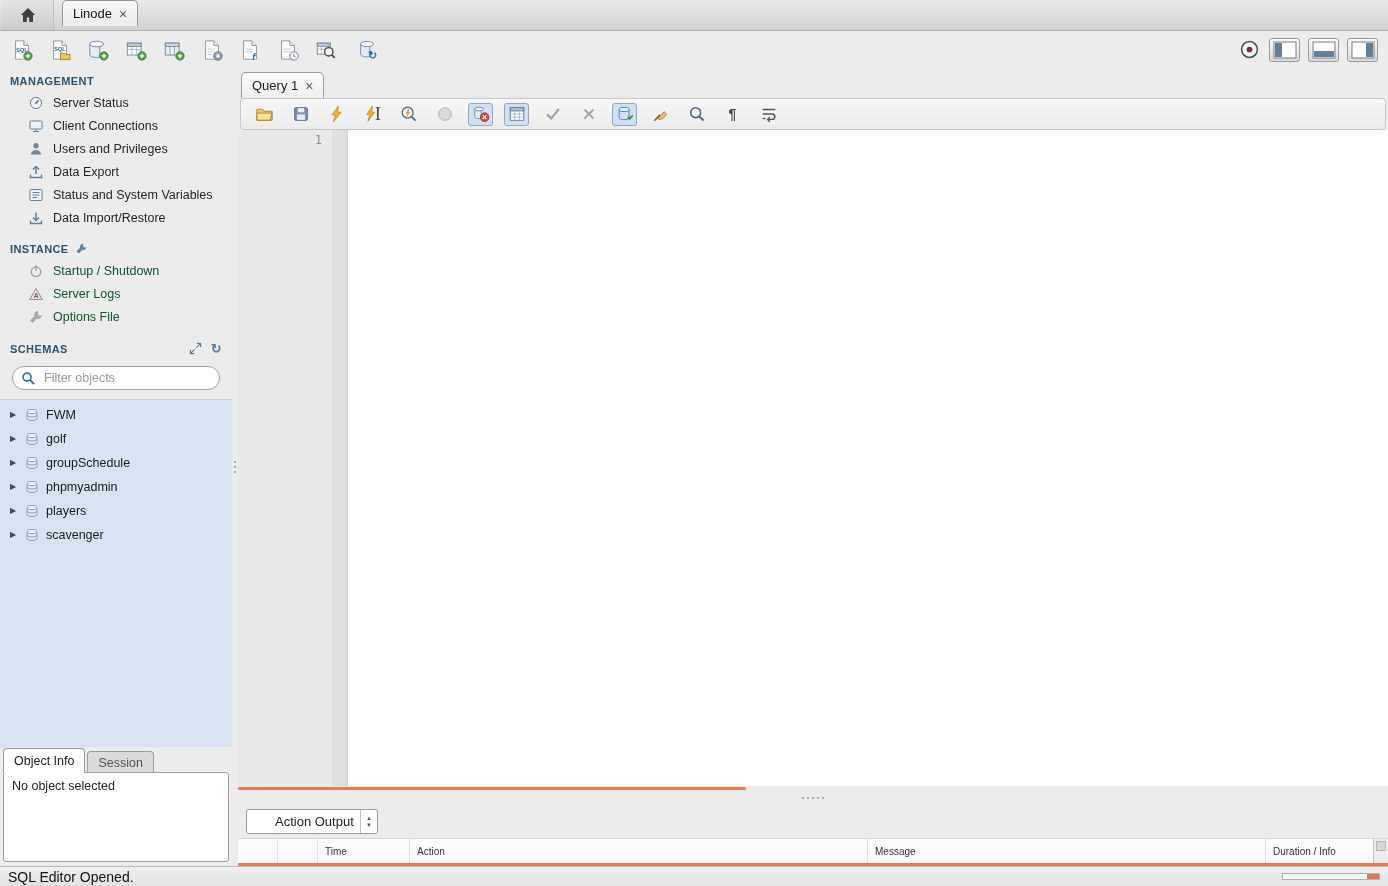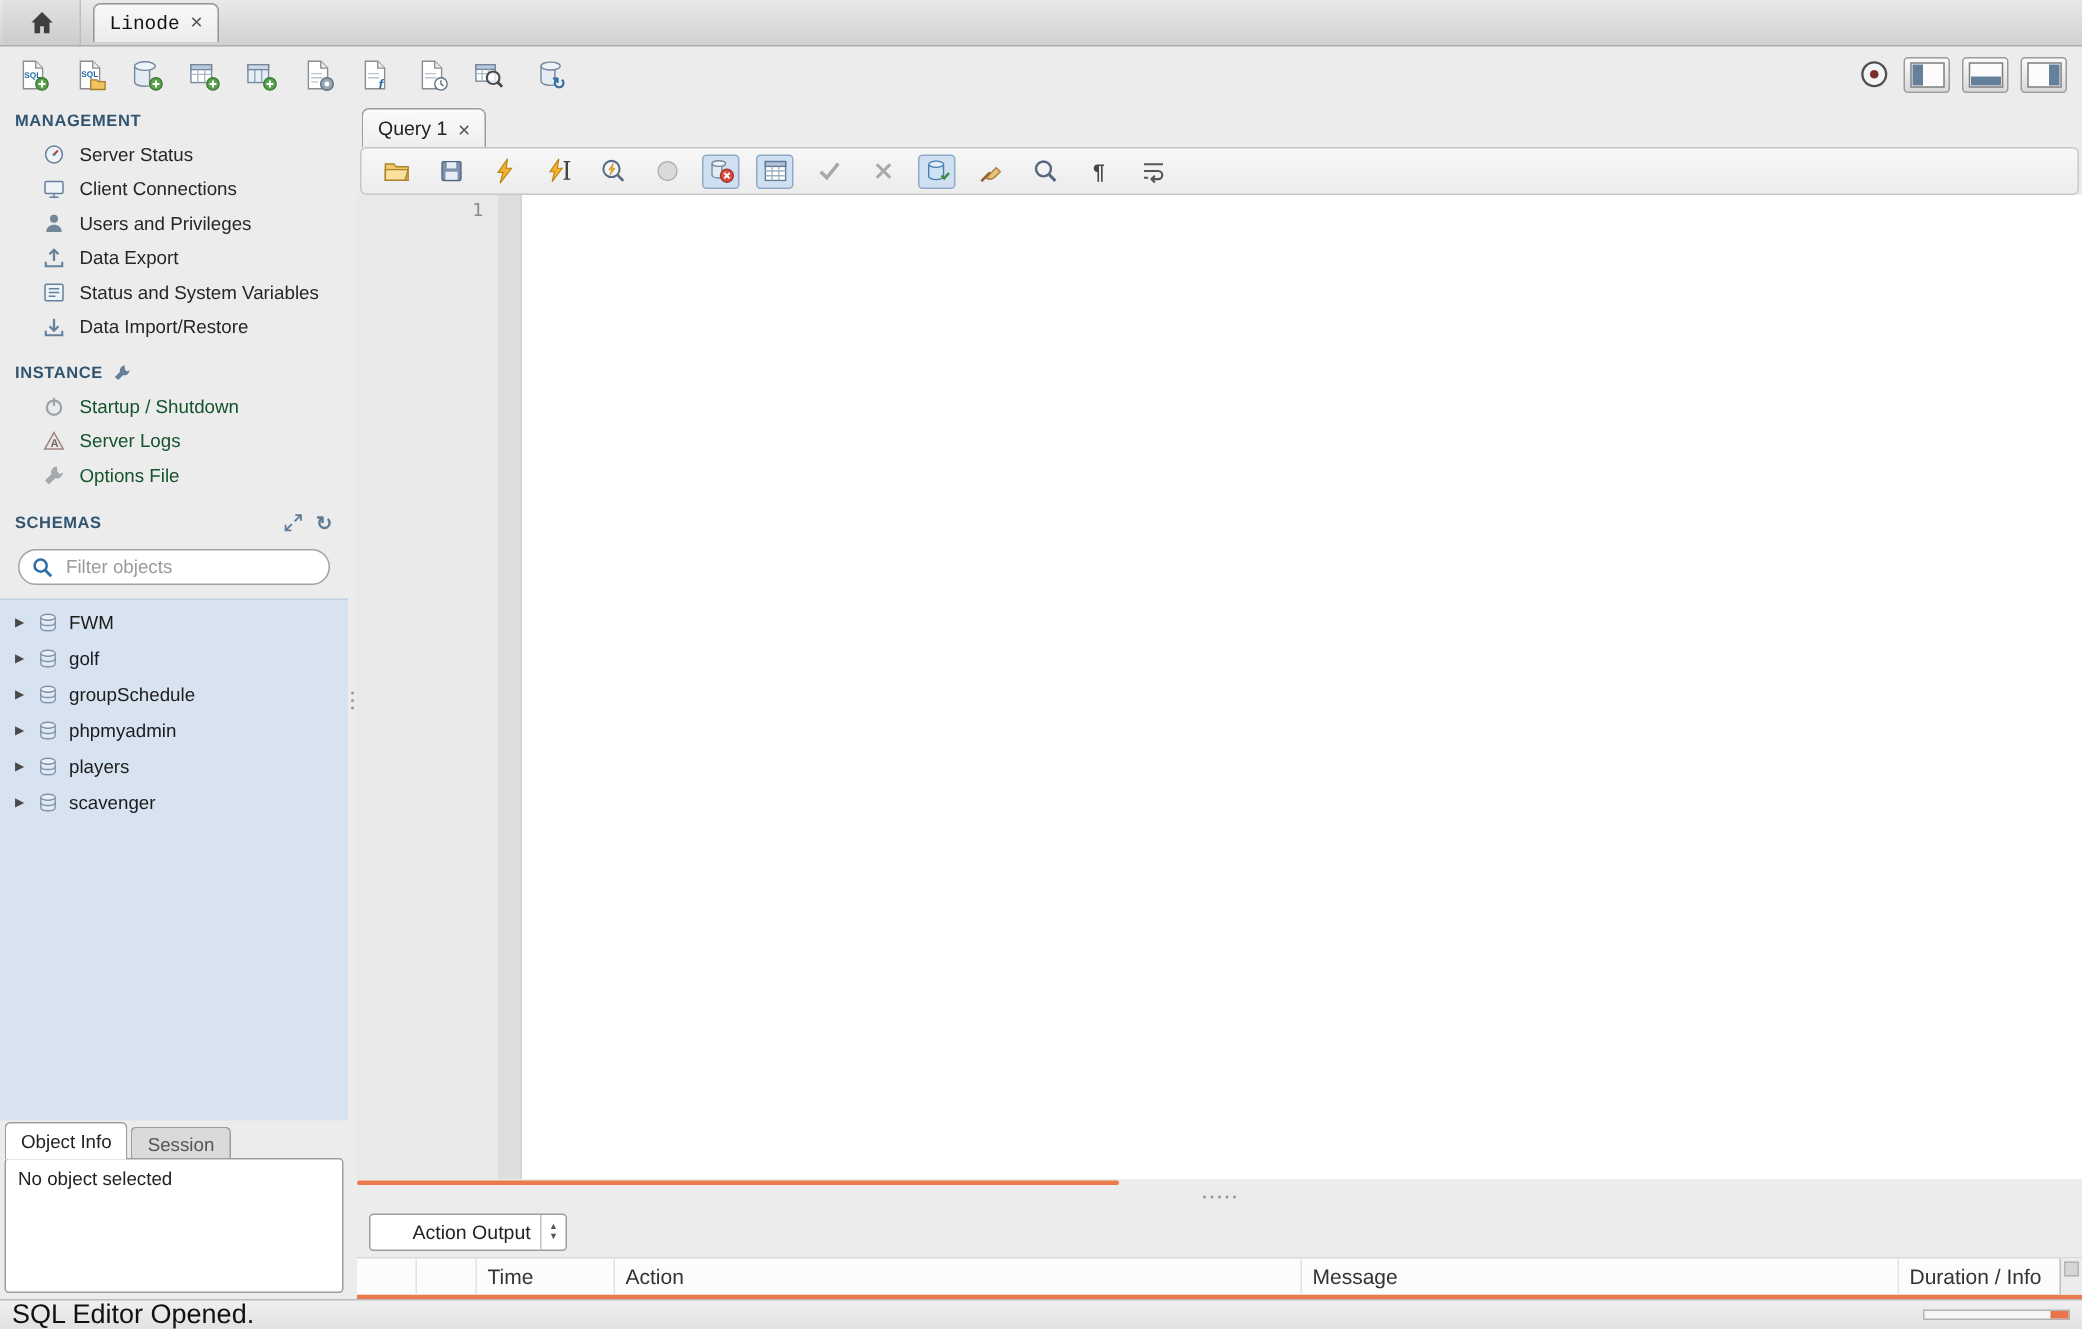--- a/index.html
+++ b/index.html
@@ -6,21 +6,21 @@
   html,body { margin:0; padding:0; }
   body {
     width:1388px; height:886px; overflow:hidden;
     background:#ececec; color:#222;
     font-family:"Liberation Sans", sans-serif; font-size:13px;
   }
   svg { display:block; }
 
   
   .conntabs { height:31px; background:linear-gradient(#e9e9e9,#d1d1d1);
-    border-bottom:1px solid #adadad; display:flex; align-items:center; padding-left:2px;font-family:Liberation Mono, monospace; }
+    border-bottom:1px solid #adadad; display:flex; align-items:flex-start; padding-left:2px; }
   .hometab { width:52px; height:30px; display:flex; align-items:center; justify-content:center;
     border-right:1px solid #bdbdbd; background:linear-gradient(#e2e2e2,#cccccc); }
   .conntab { height:26px; margin-left:8px; padding:0 10px;
     background:linear-gradient(#f8f8f8,#ececec); border:1px solid #979797; border-bottom:none;
     border-radius:5px 5px 0 0; display:flex; align-items:center; gap:7px; font-size:13px; color:#111; }
   .tclose { color:#555; font-size:14px; line-height:1; }
 
   
   .toolbar { height:37px; display:flex; align-items:center; gap:14px; padding:0 10px; }
   .tbtn { width:24px; height:24px; display:flex; align-items:center; justify-content:center; }
@@ -89,30 +89,30 @@
 
   
   .outtoolbar { height:34px; display:flex; align-items:center; padding-left:8px; }
   .actsel { width:132px; height:25px; background:#fff; border:1px solid #9d9d9d; border-radius:3px;
     display:flex; align-items:stretch; font-size:13px; color:#222;padding-left:20px; }
   .actsel .lbl { flex:1; display:flex; align-items:center; padding-left:8px; }
   .actsel .stepper { width:17px; border-left:1px solid #c4c4c4; display:flex; flex-direction:column;
     align-items:center; justify-content:center; color:#555; font-size:6px; line-height:6px; gap:1px; }
 
   .outheader { height:25px; background:#fcfcfc; border-top:1px solid #d8d8d8;
-    display:flex; align-items:center; font-size:14px; color:#333; position:relative; }
+    display:flex; align-items:center; font-size:10px; color:#333; position:relative; }
   .ocol { height:100%; display:flex; align-items:center; padding-left:7px; border-right:1px solid #e2e2e2;
     white-space:nowrap; overflow:hidden; flex:none; }
   .oscroll { position:absolute; right:0; top:0; width:15px; height:100%; background:#ececec; border-left:1px solid #bfbfbf; }
   .oscroll .thumb { margin:2px; height:10px; background:#d6d6d6; border:1px solid #b5b5b5; }
   .orangeline { height:3px; background:#ea7a4b; }
 
   
   .statusbar { height:20px; border-top:1px solid #bcbcbc; background:linear-gradient(#f0f0f0,#e1e1e1);
-    display:flex; align-items:center; padding:0 8px; font-size:18px; color:#111; }
+    display:flex; align-items:center; padding:0 8px; font-size:14px; color:#111; }
   .mini { margin-left:auto; width:98px; height:7px; border:1px solid #b3b3b3; background:#f6f6f6; position:relative; }
   .mini .thumb { position:absolute; right:0; top:0; width:12px; height:100%; background:#e8744a; }
 </style>
 </head>
 <body>
 
 <div class="app">
 
   <div class="conntabs">
     <div class="hometab">

